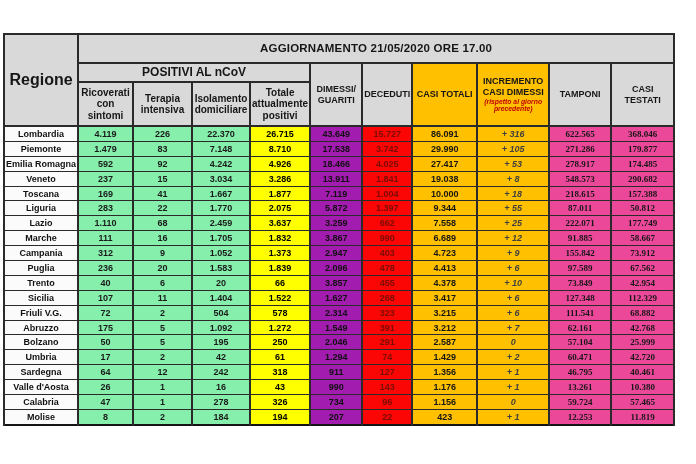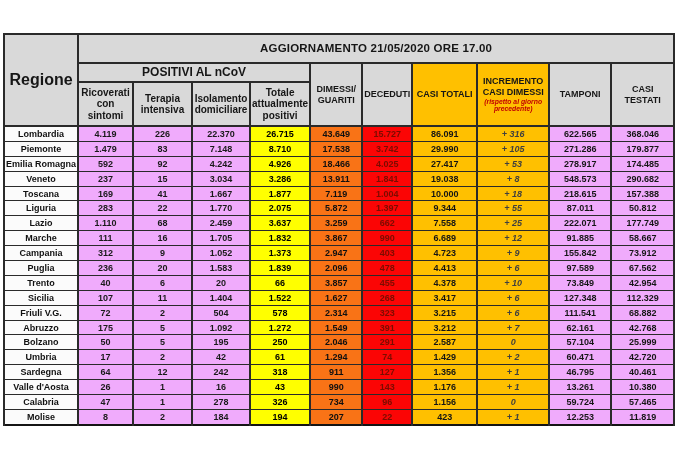--- a/index.html
+++ b/index.html
@@ -61,27 +61,27 @@
   }
 
   tbody td {
     height: 13.9px;
     font-size: 9px;
     font-weight: bold;
     color: #1a1a1a;
     white-space: nowrap;
   }
   td.c-region   { background: #fbfbfb; color: #111; }
-  td.c-yellow   { background: #f0abfc; }
+  td.c-yellow   { background: #86efac; }
   td.c-ytotal   { background: #ffff00; color: #000; }
-  td.c-green    { background: #f97316; color: #101010; margin-left: 13px; }
+  td.c-green    { background: #a21caf; color: #101010; margin-left: 13px; }
   td.c-red      { background: #fb0505; color: #7a0c00; }
   td.c-amber    { background: #ffc000; color: #141414; }
   td.c-amberinc { background: #ffc000; color: #3f3f3f; font-style: italic; }
-  td.c-gray     { background: #f0abfc; color: #161616; }
+  td.c-gray     { background: #ec4899; color: #161616; font-family: Liberation Serif, serif; }
 </style>
 </head>
 <body>
 
 <div class="tbl-wrap">
   <table class="covid">
     <colgroup>
       <col style="width:72px">
         <col style="width:55px">
         <col style="width:59px">

